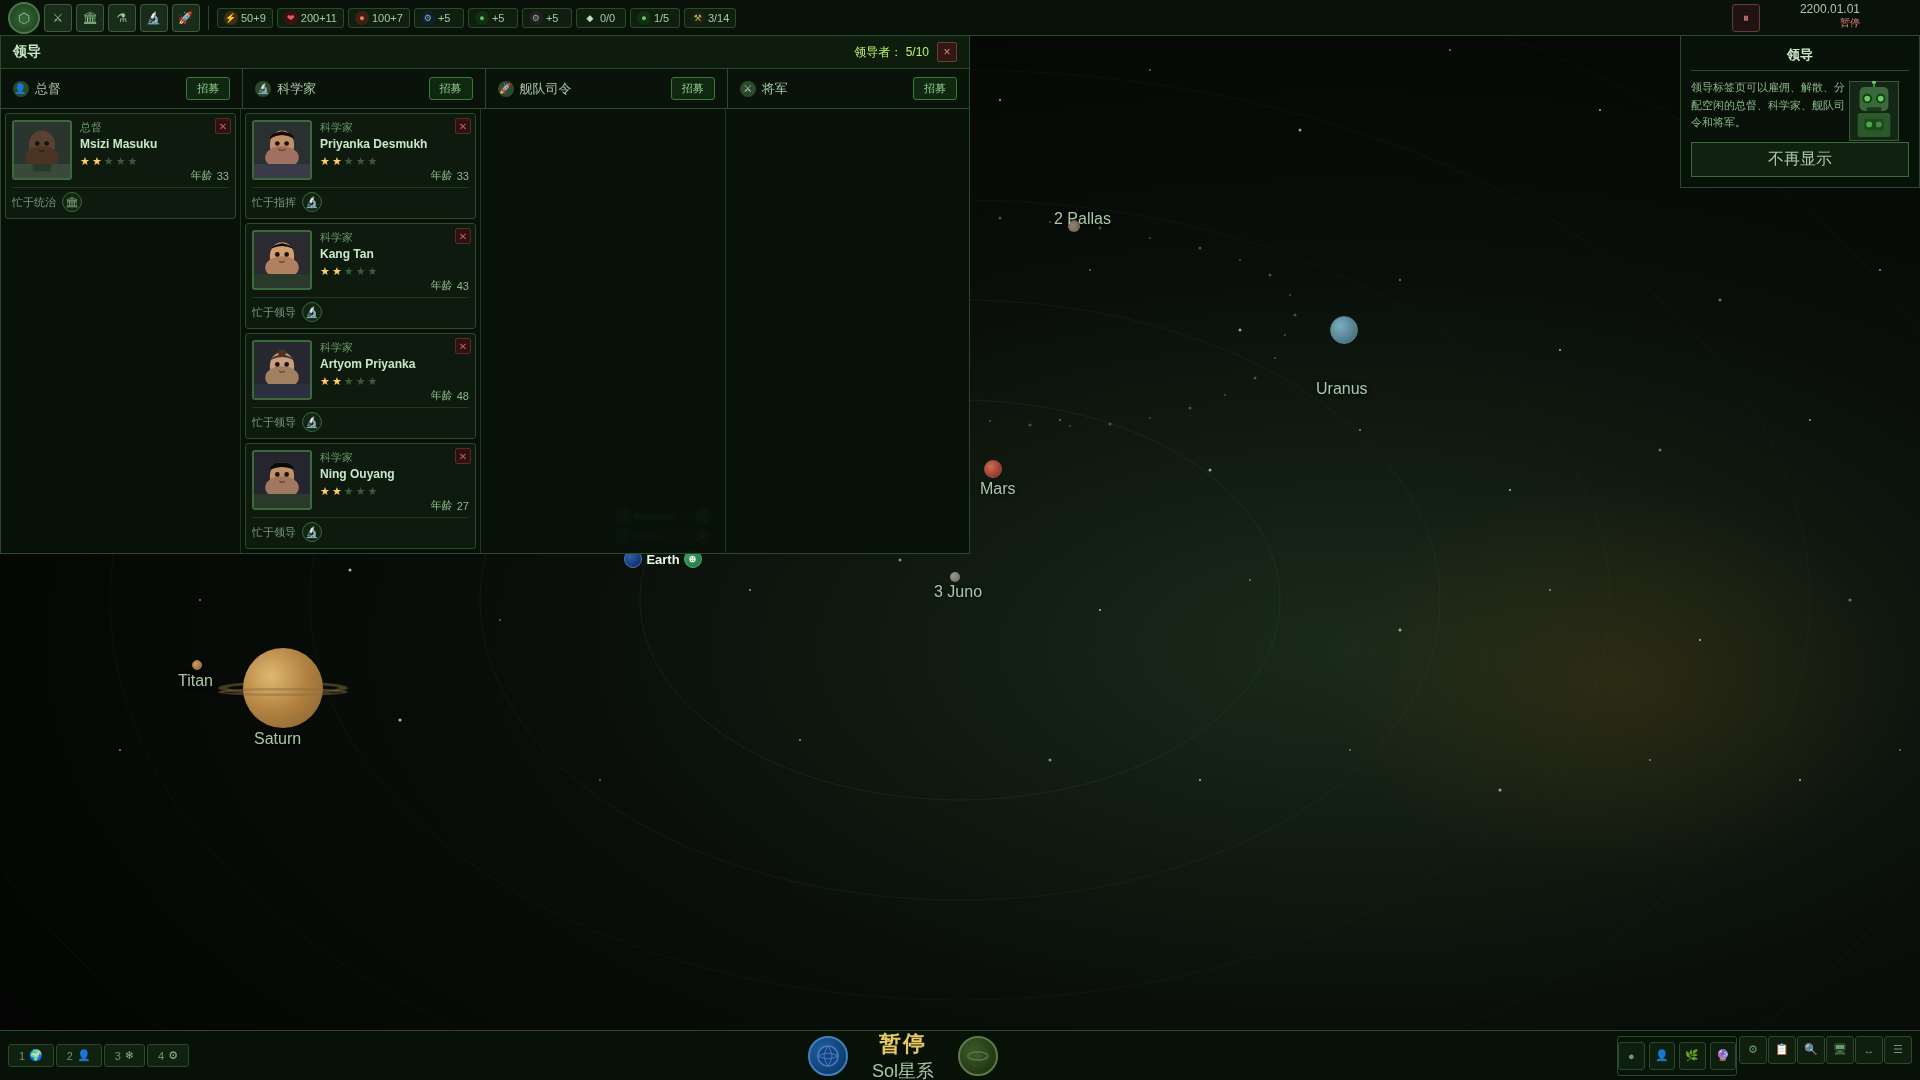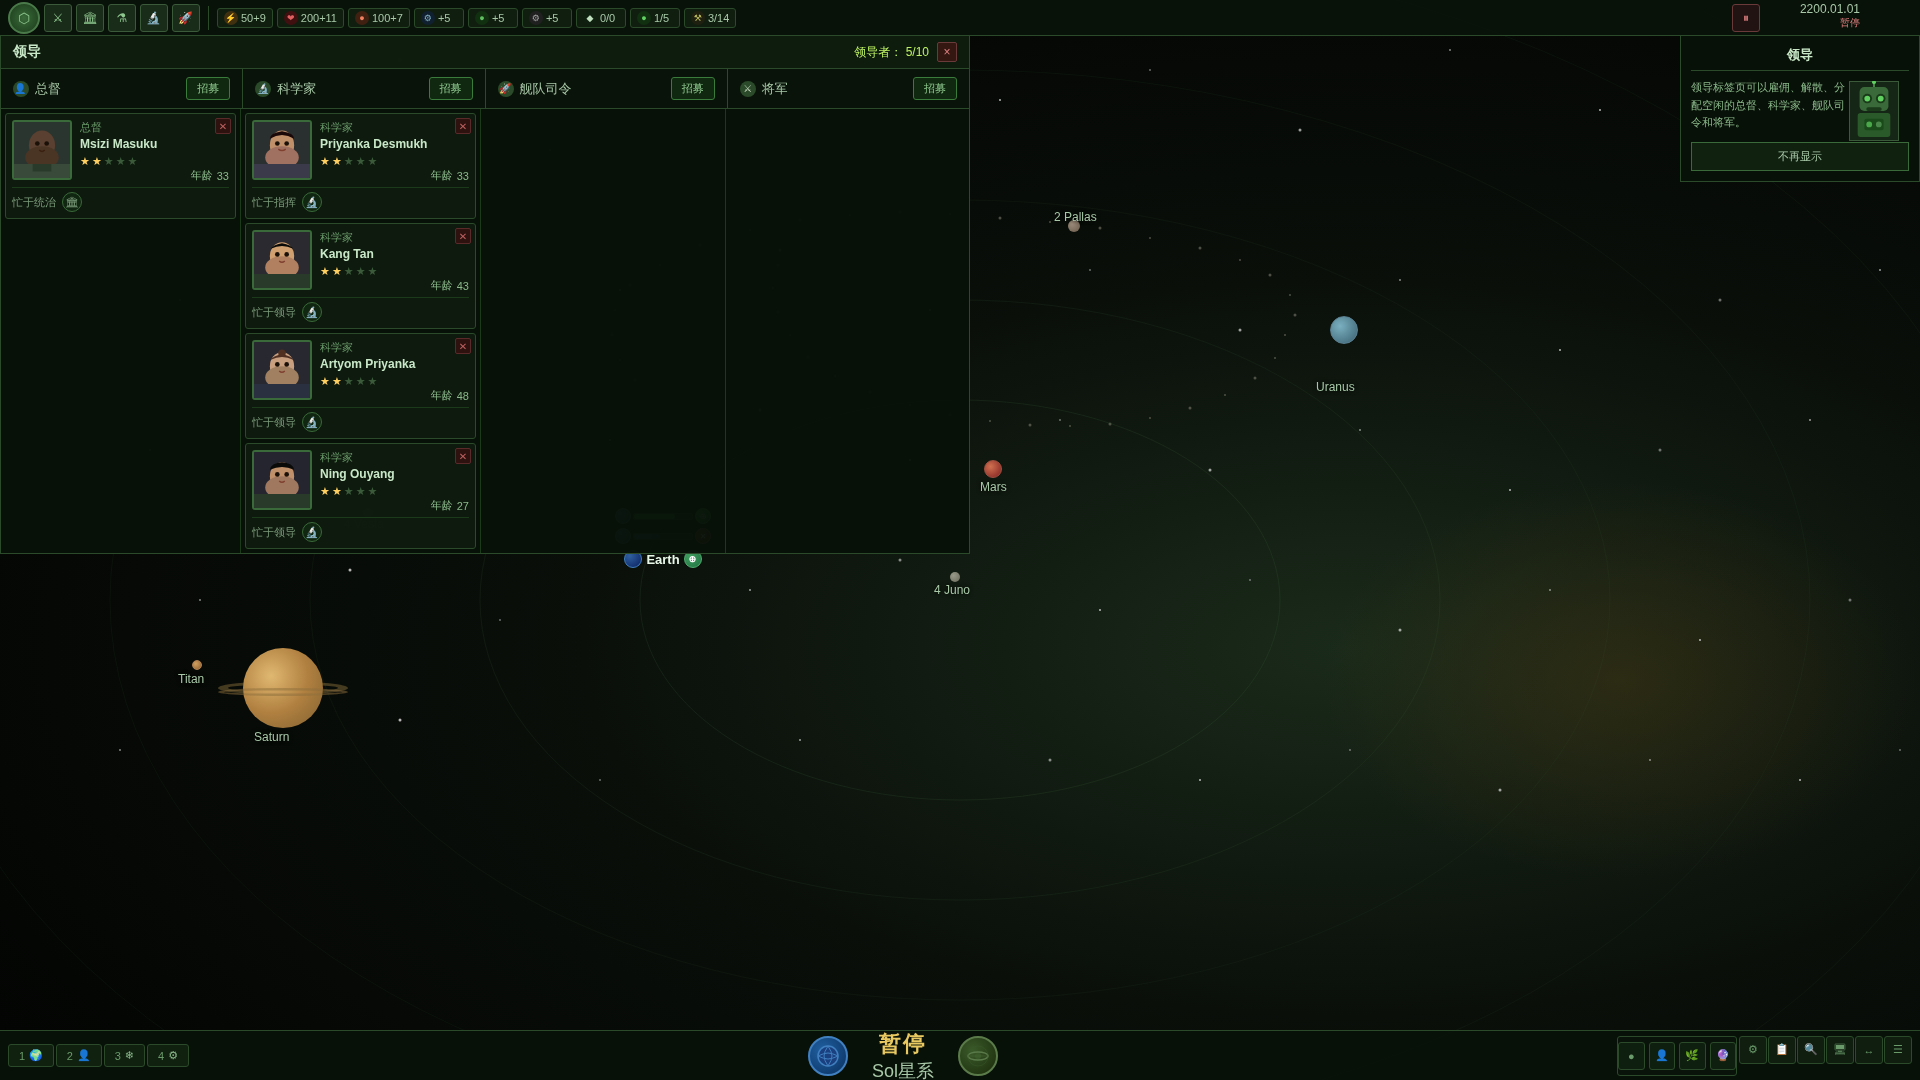--- a/index.html
+++ b/index.html
@@ -409,21 +409,21 @@
       color: #6a8a6a;
     }
 
     .dismiss-all-btn {
       display: block;
       width: 100%;
       padding: 6px;
       background: rgba(20,40,20,0.7);
       border: 1px solid #3a6a3a;
       color: #a8c8a8;
-      font-size: 11px;
+      font-size: 16px;
       text-align: center;
       cursor: pointer;
       margin-top: 8px;
     }
 
     
     #bottom-bar {
       position: absolute;
       bottom: 0;
       left: 0;
@@ -523,21 +523,21 @@
       align-items: center;
       justify-content: center;
       cursor: pointer;
       font-size: 11px;
       color: #6a9a6a;
     }
 
     
     .planet-label {
       position: absolute;
-      font-size: 12px;
+      font-size: 16px;
       color: #a8c8a8;
       text-shadow: 0 0 4px #000;
       z-index: 10;
       pointer-events: none;
     }
 
     .planet-dot {
       position: absolute;
       border-radius: 50%;
       z-index: 10;
@@ -708,21 +708,21 @@
 <div class="planet-dot" style="left:984px;top:460px;width:18px;height:18px;background:radial-gradient(circle at 35% 35%,#d07050,#802020);border-radius:50%;border:1px solid #a05040;"></div>
 <div class="planet-label" style="left:980px;top:480px;">Mars</div>
 
 <div class="planet-dot" style="left:1068px;top:220px;width:12px;height:12px;background:radial-gradient(circle at 35% 35%,#9a8a7a,#6a5a4a);border-radius:50%;"></div>
 <div class="planet-label" style="left:1054px;top:210px;">2 Pallas</div>
 
 <div class="planet-dot" style="left:363px;top:508px;width:10px;height:10px;background:radial-gradient(circle at 35% 35%,#9a9a8a,#6a6a5a);border-radius:50%;"></div>
 <div class="planet-label" style="left:344px;top:517px;">4 Vesta</div>
 
 <div class="planet-dot" style="left:950px;top:572px;width:10px;height:10px;background:radial-gradient(circle at 35% 35%,#9a9a8a,#6a6a5a);border-radius:50%;"></div>
-<div class="planet-label" style="left:934px;top:583px;">4 Juno</div>
+<div class="planet-label" style="left:934px;top:583px;">3 Juno</div>
 
 <div class="saturn-planet" style="left:228px;top:648px;">
   <div style="position:relative;width:110px;height:80px;">
 
     <div style="position:absolute;top:18px;left:-10px;width:130px;height:44px;border-radius:50%;border:10px solid rgba(160,130,70,0.4);transform:scaleY(0.3);z-index:1;"></div>
 
     <div style="position:absolute;top:0;left:15px;width:80px;height:80px;border-radius:50%;background:radial-gradient(ellipse at 35% 35%, #e0b870 0%, #b08040 50%, #806030 100%);z-index:2;"></div>
 
     <div style="position:absolute;top:34px;left:-10px;width:130px;height:20px;border-radius:50%;border:6px solid rgba(140,110,60,0.5);transform:scaleY(0.4);z-index:3;"></div>
   </div>

